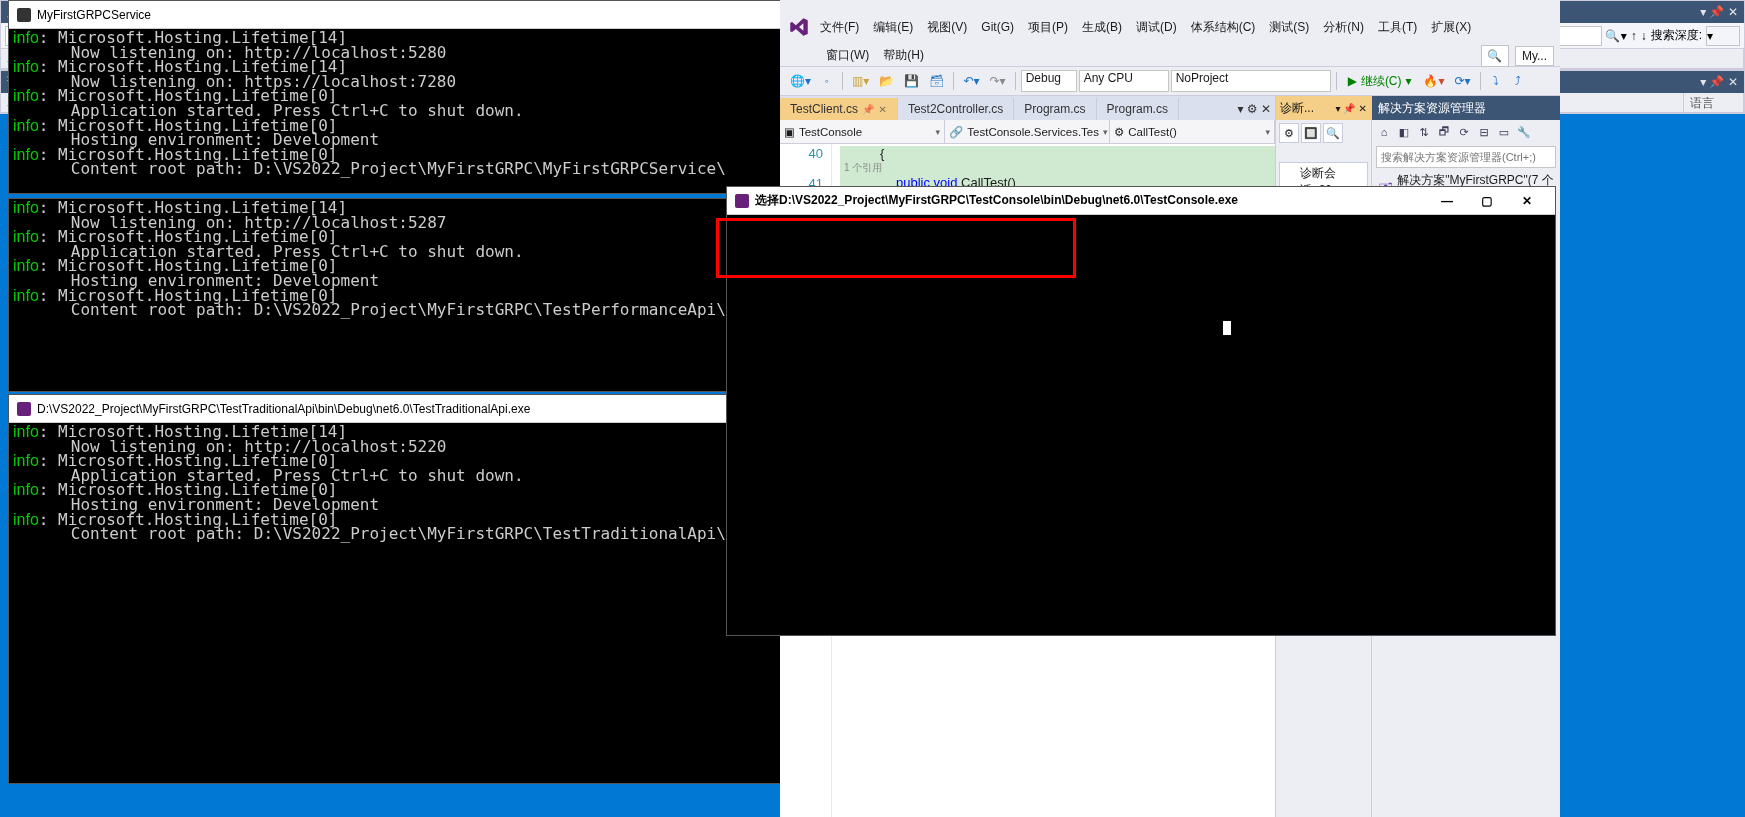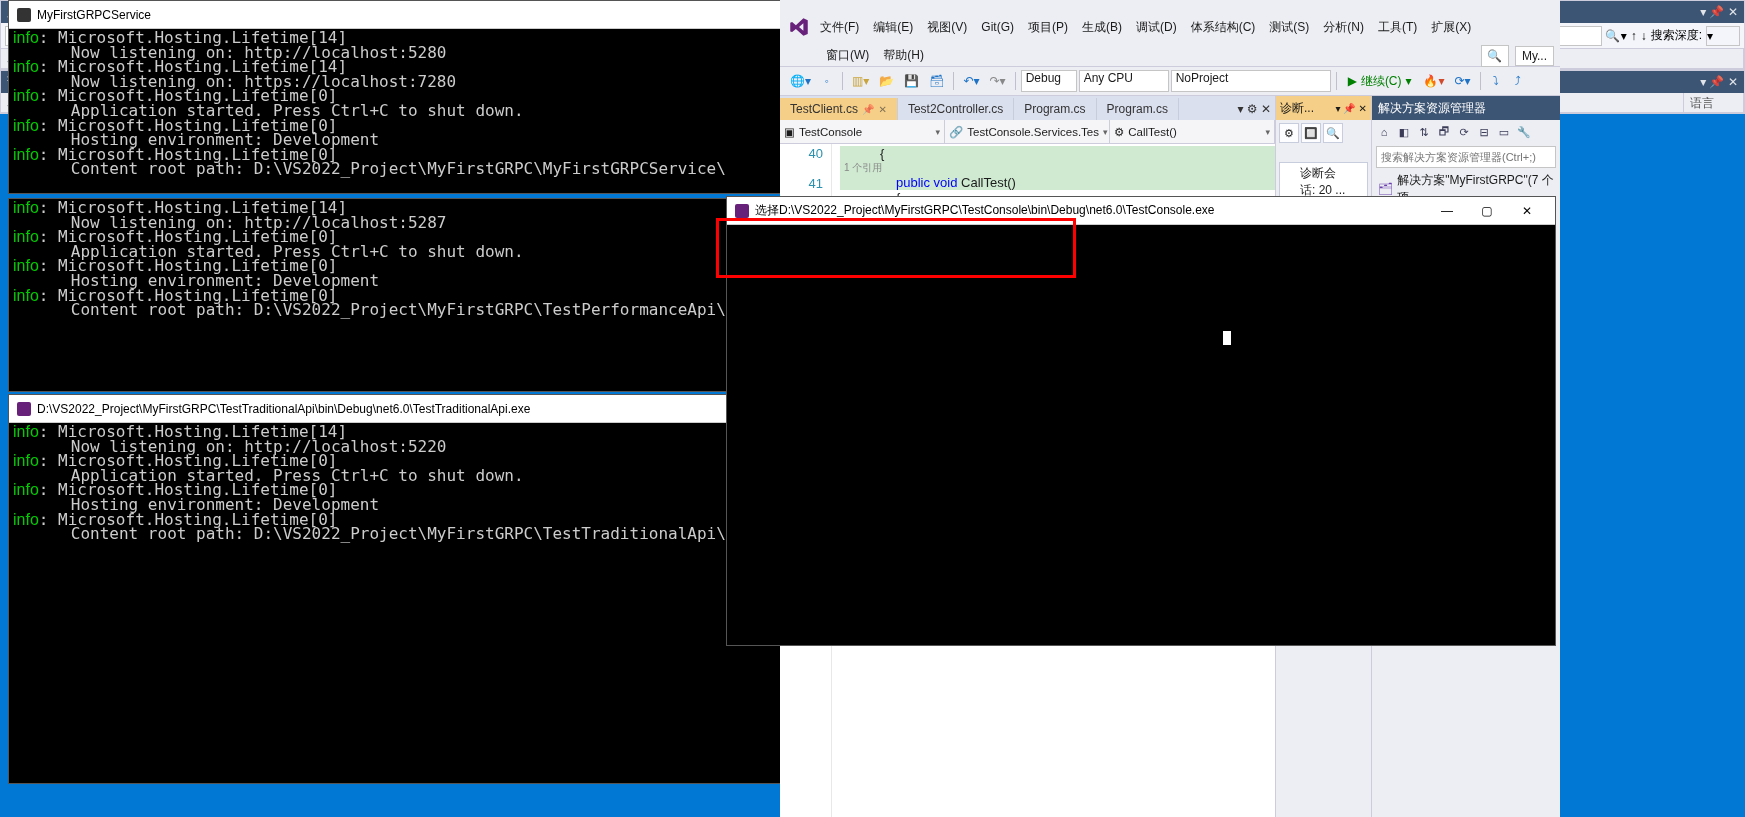--- a/index.html
+++ b/index.html
@@ -8,21 +8,21 @@
   .console{position:absolute;background:#000;color:#fff;border:1px solid #555;}
   .title-bar{height:28px;background:#fff;color:#000;display:flex;align-items:center;padding:0 8px;gap:6px;font-size:12px;border-bottom:1px solid #ccc;}
   .title-bar .ico{width:14px;height:14px;background:#333;border-radius:2px;flex:0 0 auto;}
   .term{padding:2px 4px;font-family:"NSimSun","SimSun","Consolas",monospace;font-size:16px;line-height:14.6px;white-space:pre;color:#ccc;}
   .term .inf{color:#0c0;}
   
   #con1{left:8px;top:0;width:870px;height:194px;}
   #con2{left:8px;top:198px;width:870px;height:194px;}
   #con3{left:8px;top:394px;width:870px;}
   #con3 .term{height:360px;}
-  #con4{left:726px;top:196px;width:830px;height:450px;z-index:20;}
+  #con4{left:726px;top:186px;width:830px;height:450px;z-index:20;font-weight:bold;}
   #con4 .title-bar{background:#fff;}
   #con4 .win-ctrls{margin-left:auto;display:flex;gap:0;}
   #con4 .win-ctrls span{width:40px;text-align:center;line-height:28px;cursor:default;}
   .redbox{position:absolute;left:716px;top:218px;width:360px;height:60px;border:3px solid #f00;z-index:25;pointer-events:none;}
   
   #vs{position:absolute;left:780px;top:0;width:780px;height:817px;background:#eceef3;color:#1b1b1b;z-index:5;}
   #vs .vs-title{height:14px;background:#eceef3;}
   #vs .menu-bar{display:flex;flex-wrap:wrap;align-items:center;height:52px;padding:0 6px;gap:2px;font-size:12px;}
   #vs .menu-bar .vs-logo{width:26px;height:26px;display:inline-flex;align-items:center;justify-content:center;color:#68217a;font-size:20px;}
   #vs .menu-bar .mi{padding:3px 6px;cursor:default;text-align:center;}

